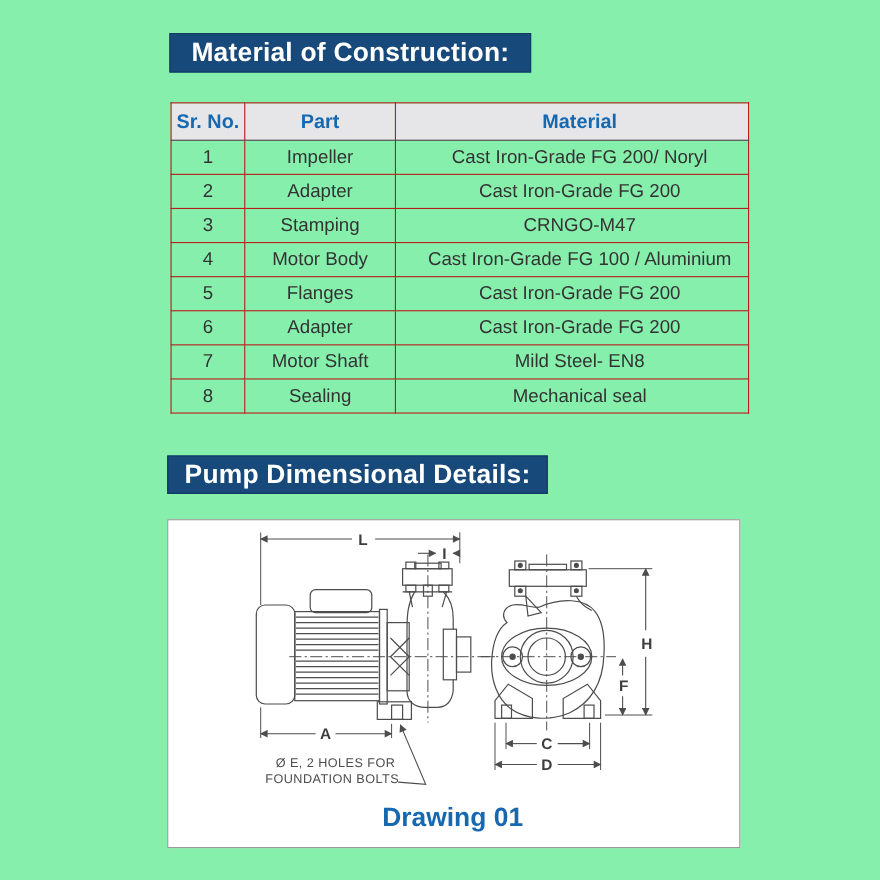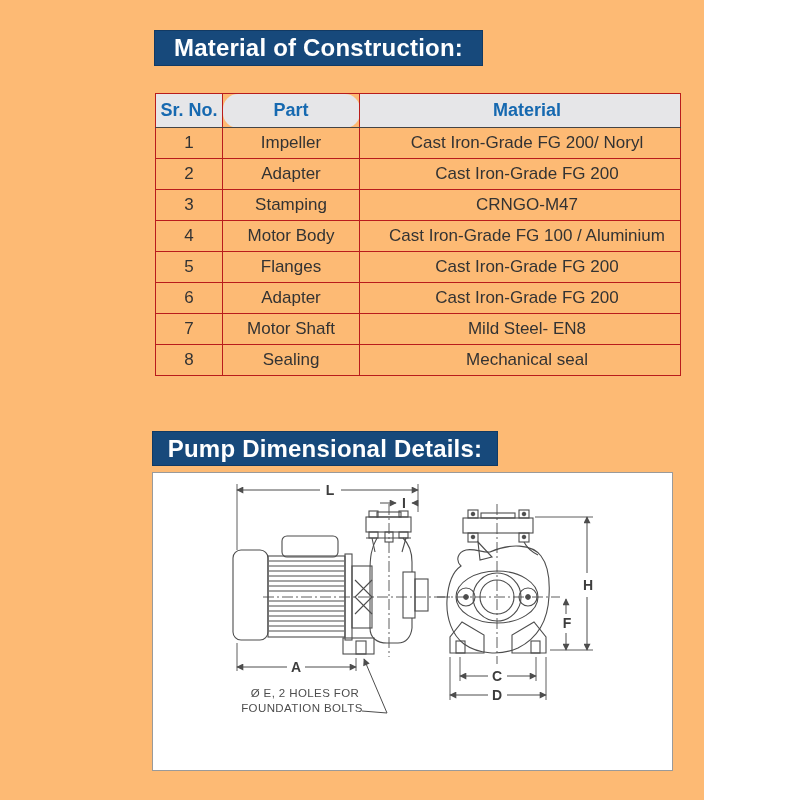--- a/index.html
+++ b/index.html
@@ -1,30 +1,30 @@
 <!DOCTYPE html>
 <html><head>
 <meta charset="utf-8">
 <style>
   html,body{margin:0;padding:0;background:#ffffff;}
-  #page{position:relative;width:704px;height:800px;background:#fdba74;overflow:hidden;
+  #page{position:relative;width:800px;height:800px;background:#86efac;overflow:hidden;
         font-family:"Liberation Sans",sans-serif;}
   .banner{position:absolute;background:#17497B;color:#fff;display:flex;align-items:center;
           justify-content:center;font-weight:bold;font-size:24px;letter-spacing:.2px;
           box-shadow:inset 0 0 0 1px #123a63;}
   #banner-materials{left:154px;top:30px;width:329px;height:36px;}
-  #banner-dimensions{left:152px;top:431px;width:346px;height:35px;}
+  #banner-dimensions{left:152px;top:414px;width:346px;height:35px;}
   #moc-table{position:absolute;left:155px;top:93px;border-collapse:collapse;table-layout:fixed;
              width:508px;font-size:17px;color:#333;}
   #moc-table th,#moc-table td{border:1px solid #b91c1c;padding:0;text-align:center;}
   #moc-table thead th{background:#e6e6e8;color:#1669B0;font-weight:bold;font-size:18px;
                       height:33px;border-bottom:1.5px solid #444;}
   #moc-table tbody td{height:30px;}
   .c-sr{width:66px;text-align:center;}
-  .c-part{width:136px;text-align:center;border-radius:15px;}
+  .c-part{width:136px;text-align:center;}
   .c-mat{width:306px;text-align:left;padding-left:14px !important;margin-top:14px;}
   #drawing-box{position:absolute;left:152px;top:472px;width:519px;height:297px;
                border:1.5px solid #9a9a9a;background:#fff;}
   #drawing-caption{position:absolute;left:152px;top:730px;width:519px;text-align:center;
                    font-size:24px;font-weight:bold;color:#1669B0;}
   #pump-svg{position:absolute;left:0;top:0;}
   .ln{stroke:#4d4d4d;stroke-width:1.1;fill:none;}
   .lnf{stroke:#4d4d4d;stroke-width:1;fill:#4d4d4d;}
   .cl{stroke:#4d4d4d;stroke-width:0.9;fill:none;stroke-dasharray:11 3 2 3;}
   .dim{stroke:#4d4d4d;stroke-width:1;fill:none;}
@@ -218,14 +218,15 @@
       <text class="dimtxt" x="567" y="628" text-anchor="middle">F</text>
     </g>
 
     <g>
       <path class="dim" d="M362,711 L387,713 L364,659" marker-end="url(#ar)"></path>
       <text class="notetxt" x="305" y="697" text-anchor="middle">Ø E, 2 HOLES FOR</text>
       <text class="notetxt" x="302" y="712" text-anchor="middle">FOUNDATION BOLTS</text>
     </g>
   </svg>
 
+  <div id="drawing-caption">Drawing 01</div>
 
 </div>
 
 </body></html>

